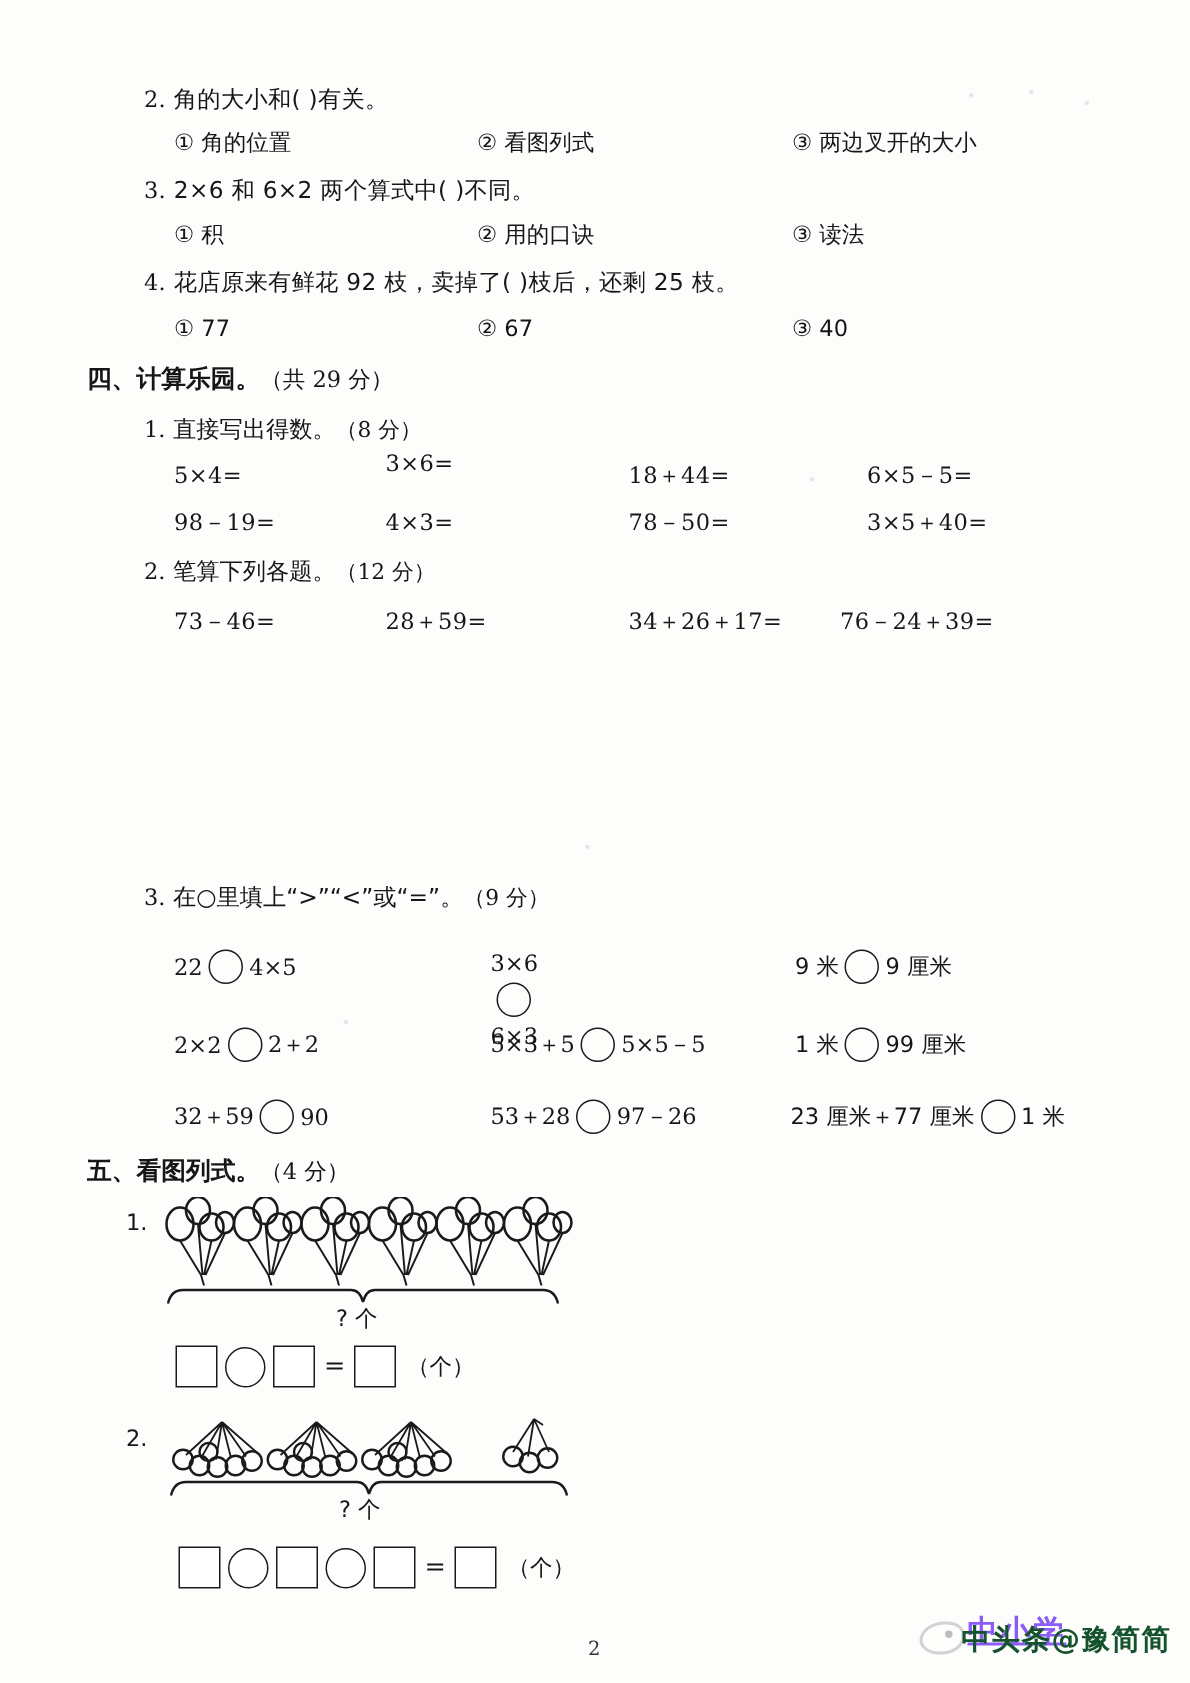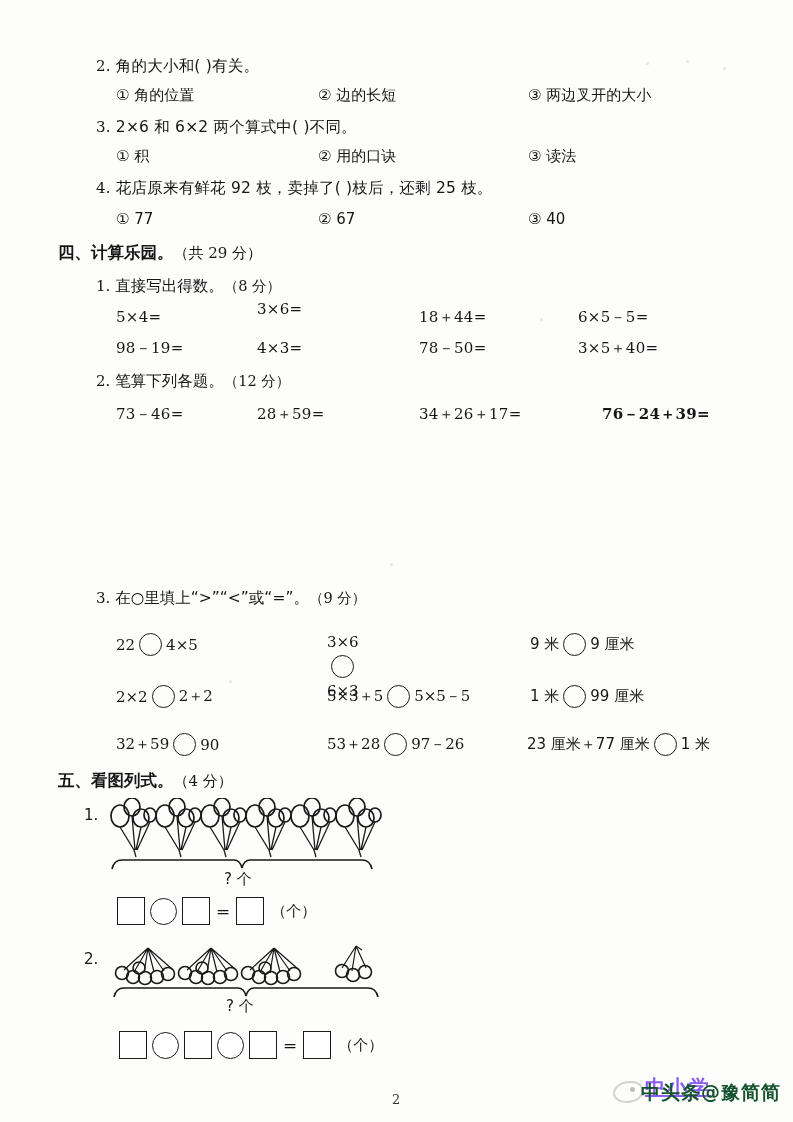--- a/index.html
+++ b/index.html
@@ -187,21 +187,21 @@
   <div class="row cn" style="left:96px;top:56px;text-align:center;">
     <span class="qnum">2.</span>
     <span>角的大小和(      )有关。</span>
   </div>
   <div class="opt" style="left:116px;top:86px;">
     <span>①</span>
     <span>角的位置</span>
   </div>
   <div class="opt" style="left:318px;top:86px;">
     <span>②</span>
-    <span>边的长短</span>
+    <span>看图列式</span>
   </div>
   <div class="opt" style="left:528px;top:86px;">
     <span>③</span>
     <span>两边叉开的大小</span>
   </div>
 
   <div class="row cn" style="left:96px;top:117px;">
     <span class="qnum">3.</span>
     <span>2×6 和 6×2 两个算式中(      )不同。</span>
   </div>
@@ -252,21 +252,21 @@
   <div class="expr" style="left:419px;top:339px;">78－50=</div>
   <div class="expr" style="left:578px;top:339px;">3×5＋40=</div>
 
   <div class="subhead" style="left:96px;top:371px;">
     <span class="qnum">2.</span>
     <span>笔算下列各题。</span><span class="pts">（12 分）</span>
   </div>
   <div class="expr" style="left:116px;top:405px;">73－46=</div>
   <div class="expr" style="left:257px;top:405px;">28＋59=</div>
   <div class="expr" style="left:419px;top:405px;">34＋26＋17=</div>
-  <div class="expr" style="left:602px;top:405px;font-weight:bold;">76－24＋39=</div>
+  <div class="expr" style="left:560px;top:405px;">76－24＋39=</div>
 
   <div class="subhead" style="left:96px;top:588px;">
     <span class="qnum">3.</span>
     <span>在○里填上“&gt;”“&lt;”或“=”。</span><span class="pts">（9 分）</span>
   </div>
 
   <div class="cmp" style="left:116px;top:633px;">
     <span>22</span>
     <span class="ocircle"></span>
     <span>4×5</span>

